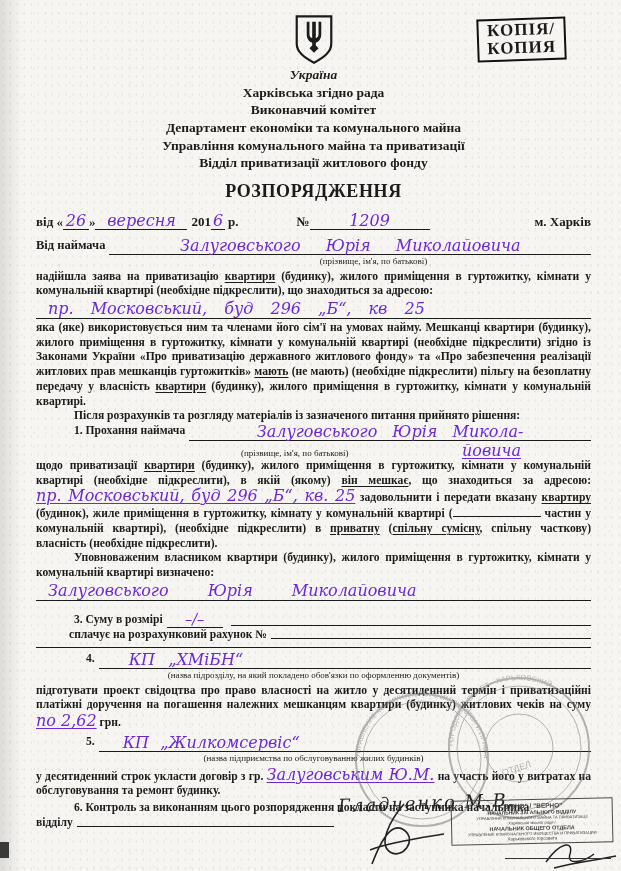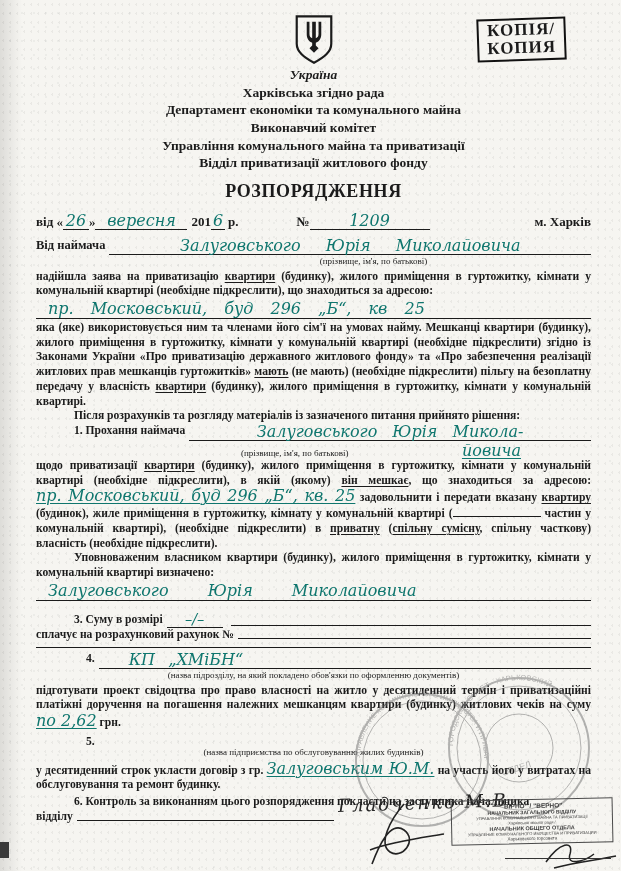--- a/index.html
+++ b/index.html
@@ -12,21 +12,21 @@
   .edgeL{position:absolute;left:0;top:0;bottom:0;width:22px;
         background:linear-gradient(90deg,rgba(0,0,0,.10),rgba(0,0,0,0));pointer-events:none;}
   .doc{position:absolute;inset:0;padding:12px 30px 0 36px;box-sizing:border-box;}
   .hdr{text-align:center;font-weight:bold;}
   .emblem{display:block;margin:2px auto 1px auto;}
   .country{font-size:13.5px;line-height:1.25;font-style:italic;}
   .hdr-line{font-size:13.5px;line-height:1.3;}
   .title{font-size:18px;letter-spacing:.6px;margin-top:9px;}
   .dateline{display:flex;align-items:flex-end;font-weight:bold;font-size:13px;margin-top:12px;}
   .hw{font-family:"DejaVu Serif",serif;font-style:italic;font-weight:normal;
-      font-size:14.5px;color:#0f766e;white-space:nowrap;line-height:1;}
+      font-size:14.5px;color:#6d28d9;white-space:nowrap;line-height:1;}
   .hw.big{font-size:16px;}
   .u{text-decoration:underline;text-decoration-thickness:1px;text-underline-offset:2px;}
   .fill{display:inline-flex;justify-content:center;align-items:flex-end;
         border-bottom:1.3px solid #1b1b1b;vertical-align:baseline;height:14px;}
   .fillflex{flex:1;border-bottom:1.3px solid #1b1b1b;margin:0 0 2px 4px;
         display:flex;align-items:flex-end;}
   .segfill{display:inline-block;border-bottom:1.2px solid #1b1b1b;height:10px;}
   .body{margin-top:8px;}
   .body p{margin:0;text-align:justify;font-size:11.6px;line-height:1.27;font-weight:bold;}
   .ind{text-indent:38px;}
@@ -68,22 +68,22 @@
 
   <div class="doc">
 
     <div class="hdr">
       <svg class="emblem" width="40" height="52" viewBox="0 0 44 56">
         <path d="M3 2 h38 v30 c0 9 -8 15 -19 21 C11 47 3 41 3 32 Z" fill="none" stroke="#1b1b1b" stroke-width="2.4"></path>
         <path d="M14 8 h3 v13 c0 3 1 4 3 5 V8 h4 v18 c2 -1 3 -2 3 -5 V8 h3 v14 c0 5 -3 8 -6 9 v3 l3 3 -5 5 -5 -5 3 -3 v-3 c-3 -1 -6 -4 -6 -9 Z" fill="#1b1b1b"></path>
       </svg>
       <div class="country">Україна</div>
       <div class="hdr-line">Харківська згідно рада</div>
+      <div class="hdr-line">Виконавчий комітет</div>
       <div class="hdr-line">Департамент економіки та комунального майна</div>
-      <div class="hdr-line">Виконавчий комітет</div>
       <div class="hdr-line">Управління комунального майна та приватизації</div>
       <div class="hdr-line">Відділ приватизації житлового фонду</div>
       <div class="title">РОЗПОРЯДЖЕННЯ</div>
     </div>
 
     <div class="dateline">
       <span>від «</span>
       <span class="fill" style="width:26px">
           <span class="hw big">26</span>
         </span>
@@ -142,38 +142,41 @@
       </div>
 
 
       <div class="row" style="font-size:11.6px;font-weight:bold;padding-left:38px;margin-top:12px;">
         <span>3. Суму в розмірі</span>
         <span class="fill" style="width:56px;margin:0 4px;">
             <span class="hw">–/–</span>
           </span>
         <span class="fillflex"></span>
       </div>
-      <div class="row" style="font-size:11.6px;font-weight:bold;">
+      <div class="row" style="font-size:11.6px;font-weight:bold;margin-left:33px;">
         <span>сплачує на розрахунковий рахунок №</span>
         <span class="fillflex"></span>
       </div>
       <div class="hr"></div>
 
       <div class="row" style="font-size:11.6px;font-weight:bold;padding-left:50px;">
         <span>4.</span>
         <span class="fillflex">
             <span class="hw big" style="margin-left:30px;word-spacing:8px;">КП „ХМіБН“</span>
           </span>
       </div>
       <div class="caption">(назва підрозділу, на який покладено обов'язки по оформленню документів)</div>
 
       <p style="margin-top:3px"><span class="">підготувати проект свідоцтва про право власності на житло у десятиденний термін і приватизаційні платіжні доручення на погашення належних мешканцям квартири (будинку) житлових чеків на суму </span><span class="hw big u">по 2,62</span><span class=""> грн.</span></p>
 
       <div class="row" style="font-size:11.6px;font-weight:bold;padding-left:50px;margin-top:4px;">
         <span>5.</span>
+        <span class="fillflex">
+            <span class="hw big" style="margin-left:24px;word-spacing:6px;">КП „Жилкомсервіс“</span>
+          </span>
       </div>
       <div class="caption">(назва підприємства по обслуговуванню жилих будинків)</div>
 
       <p style="margin-top:3px"><span class="">у десятиденний строк укласти договір з гр. </span><span class="hw big u">Залуговським Ю.М.</span><span class=""> на участь його у витратах на обслуговування та ремонт будинку.</span></p>
 
       <p class="ind" style="margin-top:2px">6. Контроль за виконанням цього розпорядження покласти на заступника начальника</p>
       <div class="row" style="font-size:11.6px;font-weight:bold;">
         <span>відділу</span>
         <span class="fillflex" style="max-width:330px"></span>
         <span style="flex:1"></span>

